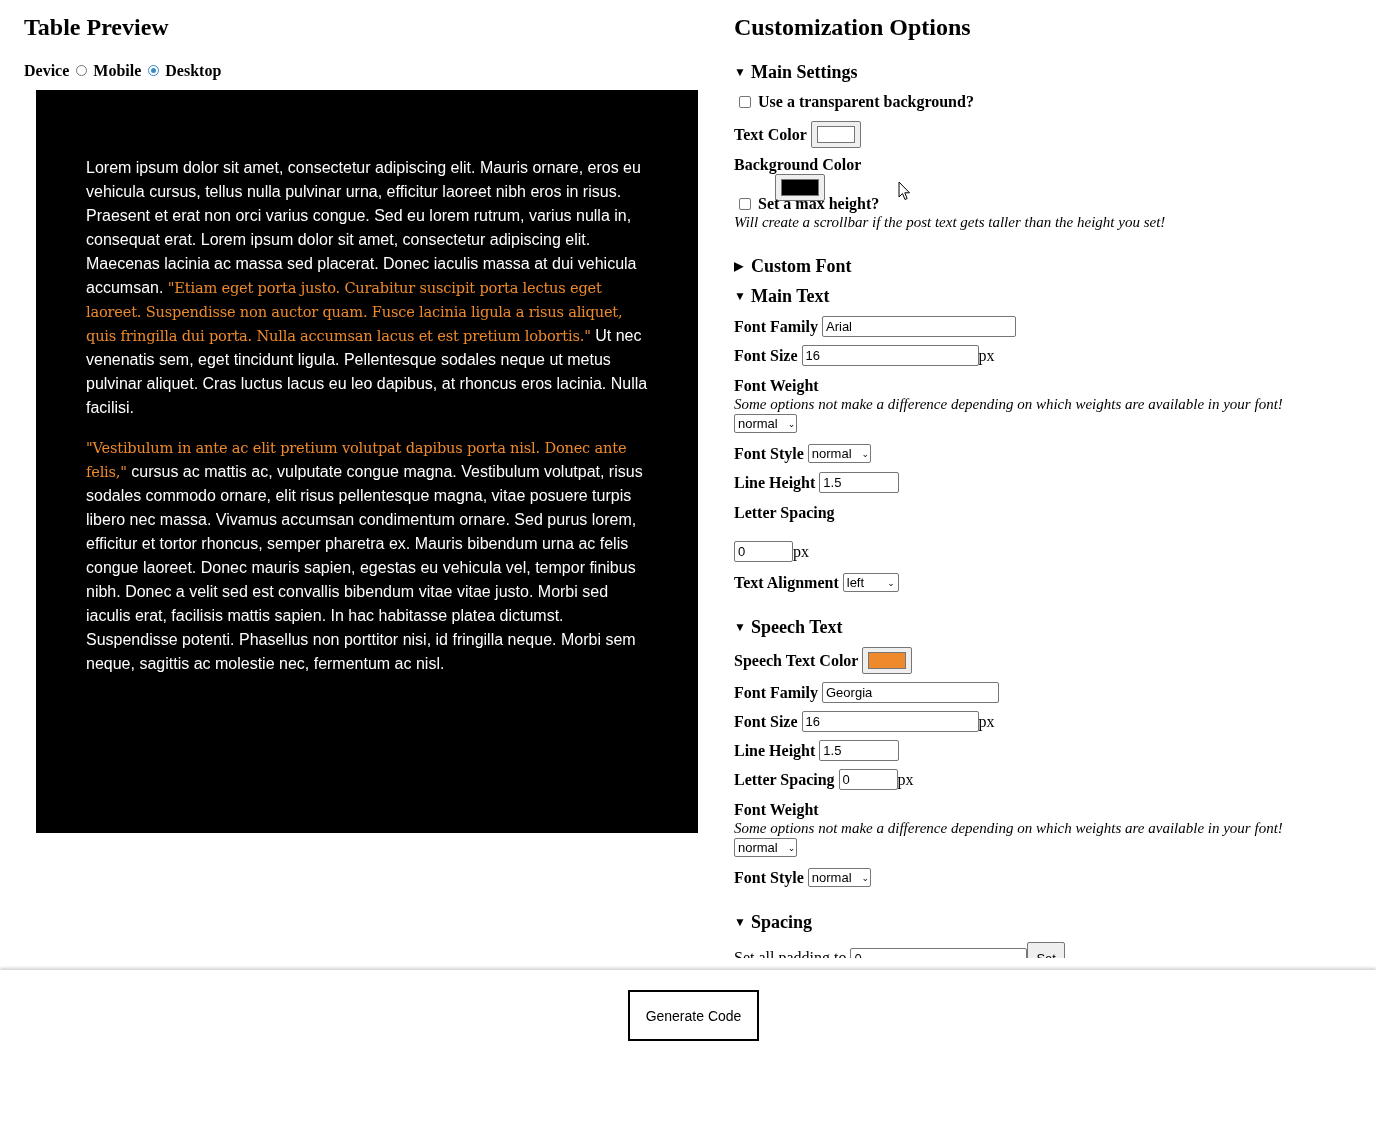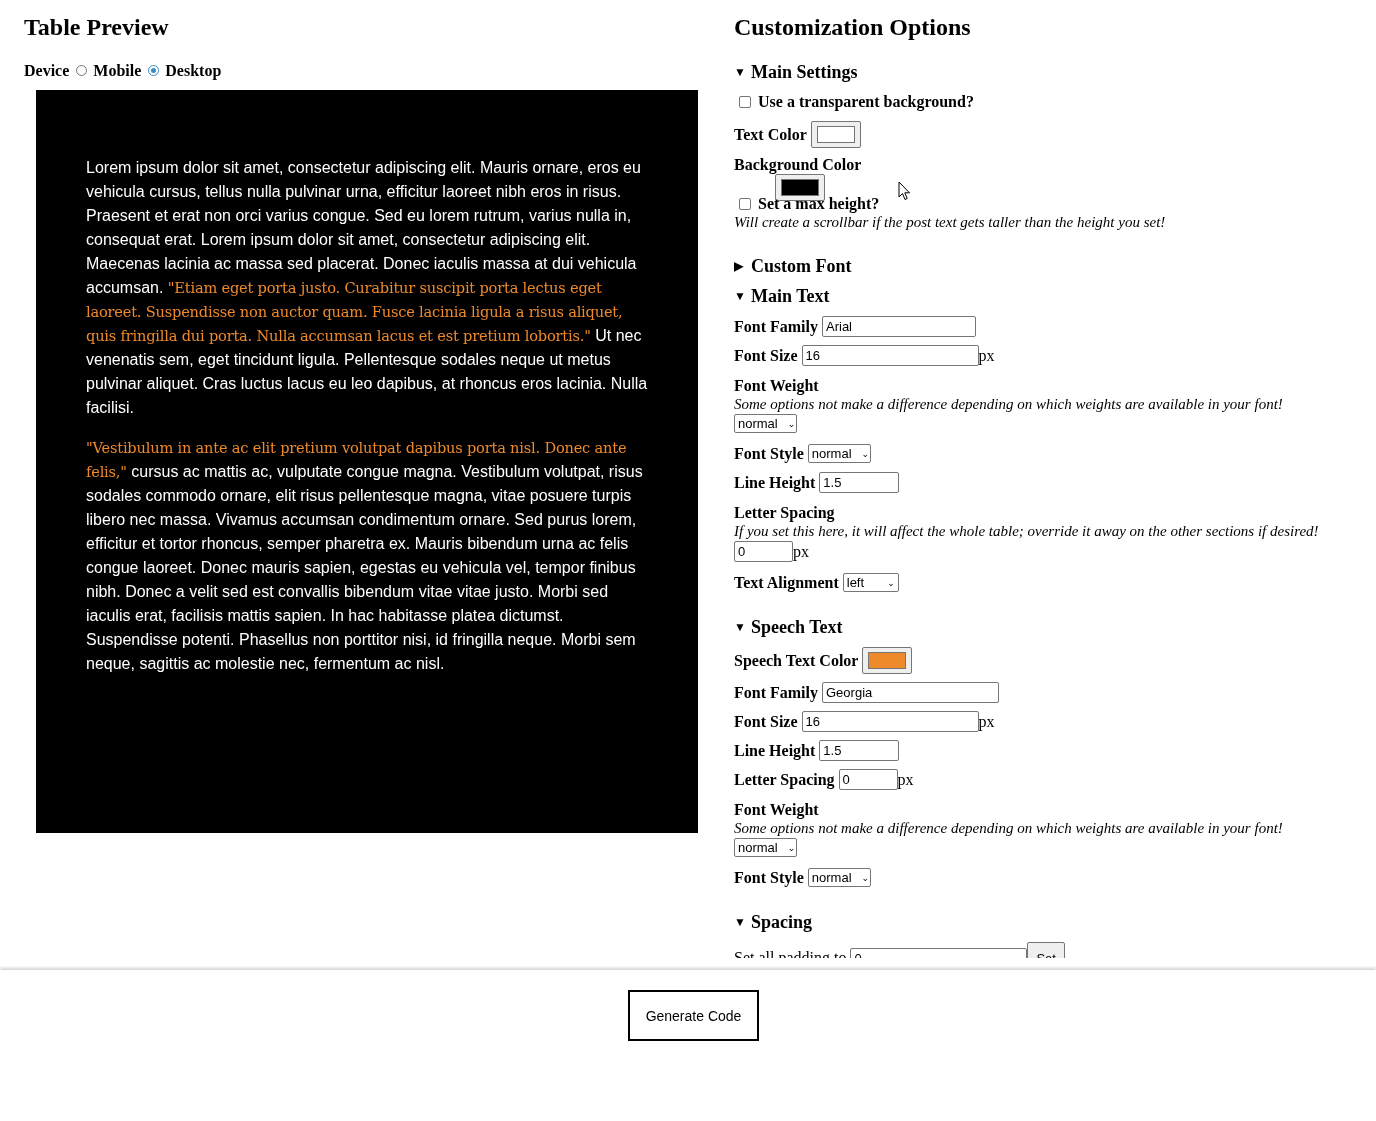--- a/index.html
+++ b/index.html
@@ -86,21 +86,21 @@
     <span class="tri">▶</span>
     <span>Custom Font</span>
   </div>
 
   <div class="summary" style="top:286px;">
     <span class="tri">▼</span>
     <span>Main Text</span>
   </div>
   <div class="row" style="top:316px;">
     <span>Font Family</span>
-    <span class="inp" style="width:154px;">Arial</span>
+    <span class="inp" style="width:194px;">Arial</span>
   </div>
   <div class="row" style="top:345px;">
     <span>Font Size</span>
     <span class="inp" style="width:177px;">16</span>
     <span class="px">px</span>
   </div>
   <div class="row" style="top:377px;">Font Weight</div>
   <div class="note" style="top:396px;">Some options not make a difference depending on which weights are available in your font!</div>
   <div class="row" style="top:414px;">
     <span class="sel" style="width:63px;">
@@ -113,21 +113,20 @@
     <span class="sel" style="width:63px; margin-left:4px;">
         <span>normal</span>
         <span class="chev">⌄</span>
       </span>
   </div>
   <div class="row" style="top:472px;">
     <span>Line Height</span>
     <span class="inp" style="width:80px;">1.5</span>
   </div>
   <div class="row" style="top:504px;">Letter Spacing</div>
-  <div class="note" style="top:523px;">If you set this here, it will affect the whole table; override it away on the other sections if desired!</div>
   <div class="row" style="top:541px;">
     <span class="inp" style="width:59px; margin-left:0;">0</span>
     <span class="px">px</span>
   </div>
   <div class="row" style="top:573px;">
     <span>Text Alignment</span>
     <span class="sel" style="width:56px; margin-left:4px;">
         <span>left</span>
         <span class="chev">⌄</span>
       </span>

